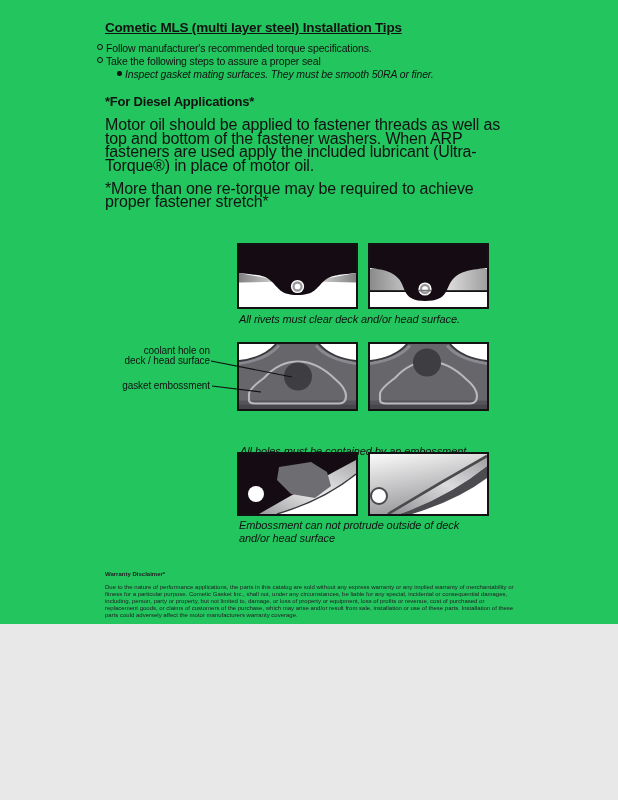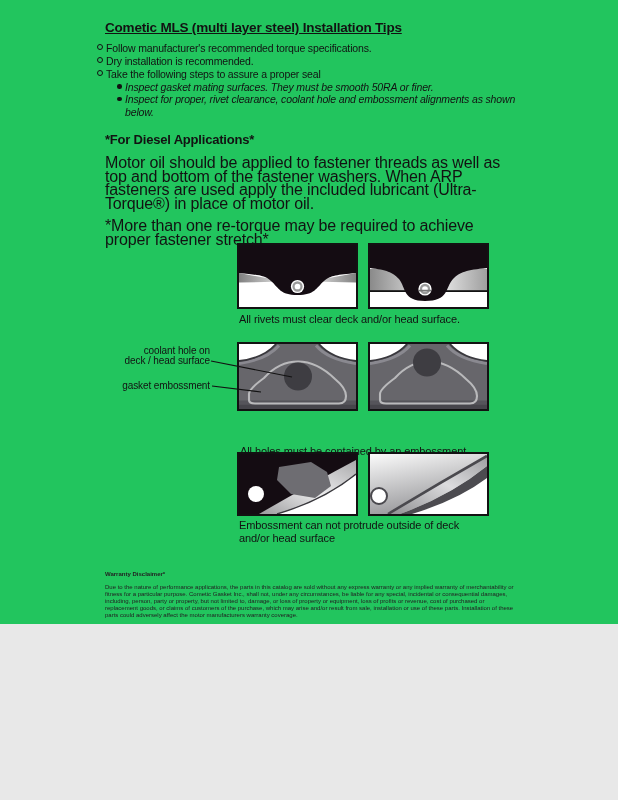--- a/index.html
+++ b/index.html
@@ -20,21 +20,21 @@
   ul.tips > li .o-bullet{position:absolute;left:0;top:2.2px;width:4px;height:4px;border:1px solid #121212;border-radius:50%;}
   ul.subtips{list-style:none;margin:0;padding:0 0 0 20px;font-size:10.5px;line-height:12.4px;font-style:italic;}
   ul.subtips > li{padding-left:8px;position:relative;}
   ul.subtips > li .f-bullet{position:absolute;left:0;top:3.4px;width:4.5px;height:4.5px;background:#121212;border-radius:50%;}
   .diesel-heading{font-size:13px;font-weight:bold;margin:14px 0 5px 8px;letter-spacing:-0.2px;}
   .para{font-size:16px;line-height:13.6px;margin:9px 0 0 8px;width:412px;}
   
   .dg-label{position:absolute;width:121px;text-align:center;font-size:13px;letter-spacing:0.2px;color:#121212;margin-top:44px;}
   .dg-box{position:absolute;width:121px;border:2px solid #121212;box-sizing:border-box;background:#fff;}
   .dg-box svg{display:block;width:100%;height:100%;}
-  .dg-caption{position:absolute;font-size:11px;line-height:12.6px;letter-spacing:-0.1px;}
+  .dg-caption{position:absolute;font-size:11px;line-height:12.6px;letter-spacing:-0.1px;font-style:italic;}
   .annot{position:absolute;font-size:10px;line-height:9.8px;text-align:right;letter-spacing:-0.1px;}
   .leader-overlay{position:absolute;left:0;top:0;width:618px;height:800px;pointer-events:none;}
   
   .warranty{position:absolute;left:105px;top:571px;width:409px;font-size:6px;line-height:6.9px;letter-spacing:0;color:#222;}
   .warranty .w-head{font-weight:bold;margin:0 0 6px 0;}
   .warranty .w-para{margin:6px 0 0 0;}
   .warranty .w-para.cont{margin:0;}
   
   .page-number{position:absolute;left:388px;top:757px;font-size:12px;letter-spacing:0.3px;color:#121212;margin-top:36px;}
   
@@ -44,26 +44,24 @@
 </style>
 </head>
 <body>
 
 <div class="page">
 
   <div class="top-text">
     <h1 class="doc-title">Cometic MLS (multi layer steel) Installation Tips</h1>
     <ul class="tips">
       <li><span class="o-bullet"></span><span>Follow manufacturer's recommended torque specifications.</span></li>
-      <li><span class="o-bullet"></span><span>Dry installation is recommended.</span></li>
       <li><span class="o-bullet"></span><span>Take the following steps to assure a proper seal</span></li>
     </ul>
     <ul class="subtips">
       <li><span class="f-bullet"></span><span>Inspect gasket mating surfaces.  They must be smooth 50RA or finer.</span></li>
-      <li><span class="f-bullet"></span><span>Inspect for proper, rivet clearance, coolant hole and embossment alignments as shown below.</span></li>
     </ul>
     <h2 class="diesel-heading">*For Diesel Applications*</h2>
     <p class="para">Motor oil should be applied to fastener threads as well as top and bottom of the fastener washers. When ARP fasteners are used apply the included lubricant (Ultra-Torque®) in place of motor oil.</p>
     <p class="para">*More than one re-torque may be required to achieve proper fastener stretch*</p>
   </div>
 
   <div class="dg-label" style="left:237px;top:229px;">RIGHT</div>
   <div class="dg-label" style="left:368px;top:229px;">WRONG</div>
 
   <div class="dg-box" style="left:237px;top:243px;height:66px;">

